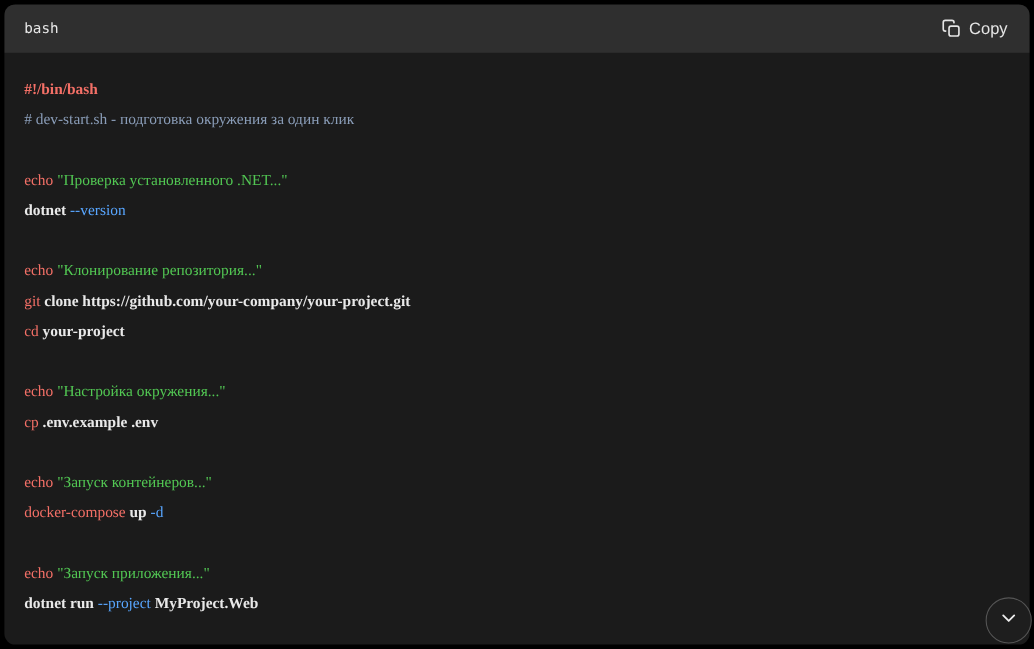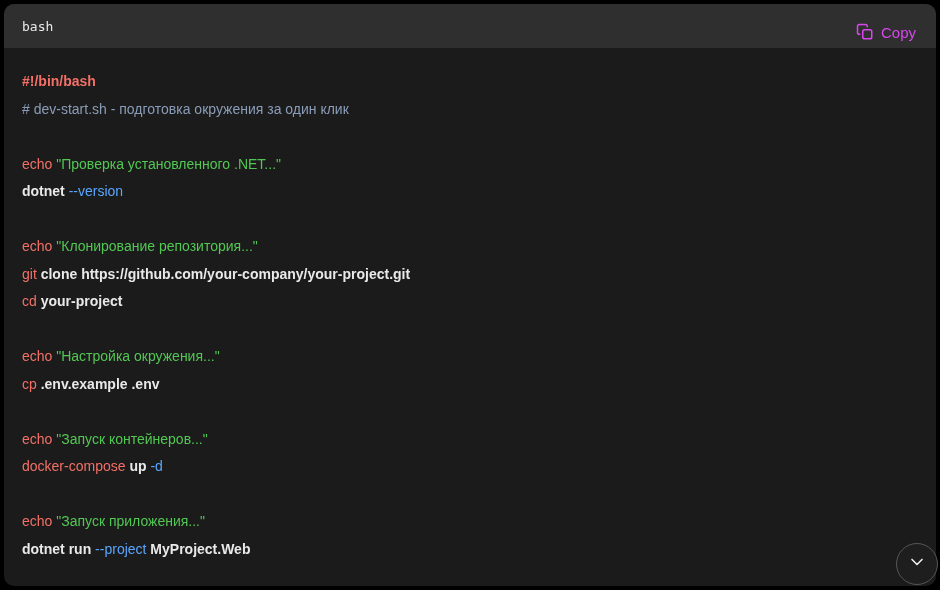--- a/index.html
+++ b/index.html
@@ -13,41 +13,41 @@
     position: absolute;
     left: 4px; top: 4px; right: 4px; bottom: 4px;
     border-radius: 10px;
     overflow: hidden;
     background: #1b1b1b;
   }
   .cb-header {
     height: 44px;
     background: #2f2f2f;
     display: flex;
-    align-items: flex-start;
+    align-items: center;
     justify-content: space-between;
-    padding: 15px 18px;
+    padding: 0 18px;
   }
   .cb-lang {
     color: #e8e8e8;
     font-size: 13px;
     font-family: "DejaVu Sans Mono", monospace;
   }
   .cb-actions { display: flex; align-items: center; gap: 20px; }
   .cb-btn {
     display: flex; align-items: center; gap: 7px;
     background: none; border: none; cursor: pointer;
-    color: #d946ef; font-size: 15px;
+    color: #e5e5e5; font-size: 15px;
     font-family: "Liberation Sans", sans-serif;
     padding: 4px 2px;
   }
   .cb-btn svg { display: block; }
   .cb-code {
     padding: 20px 18px;
-    font-family: Liberation Sans, sans-serif;
+    font-family: Liberation Serif, serif;
     font-size: 14px;
     line-height: 27.5px;
     white-space: pre;
     color: #e9e9e9;
   }
   .code-line { min-height: 27.5px; }
   .scroll-bottom-btn {
     position: absolute;
     right: 2px; bottom: 5px;
     width: 42px; height: 42px;

